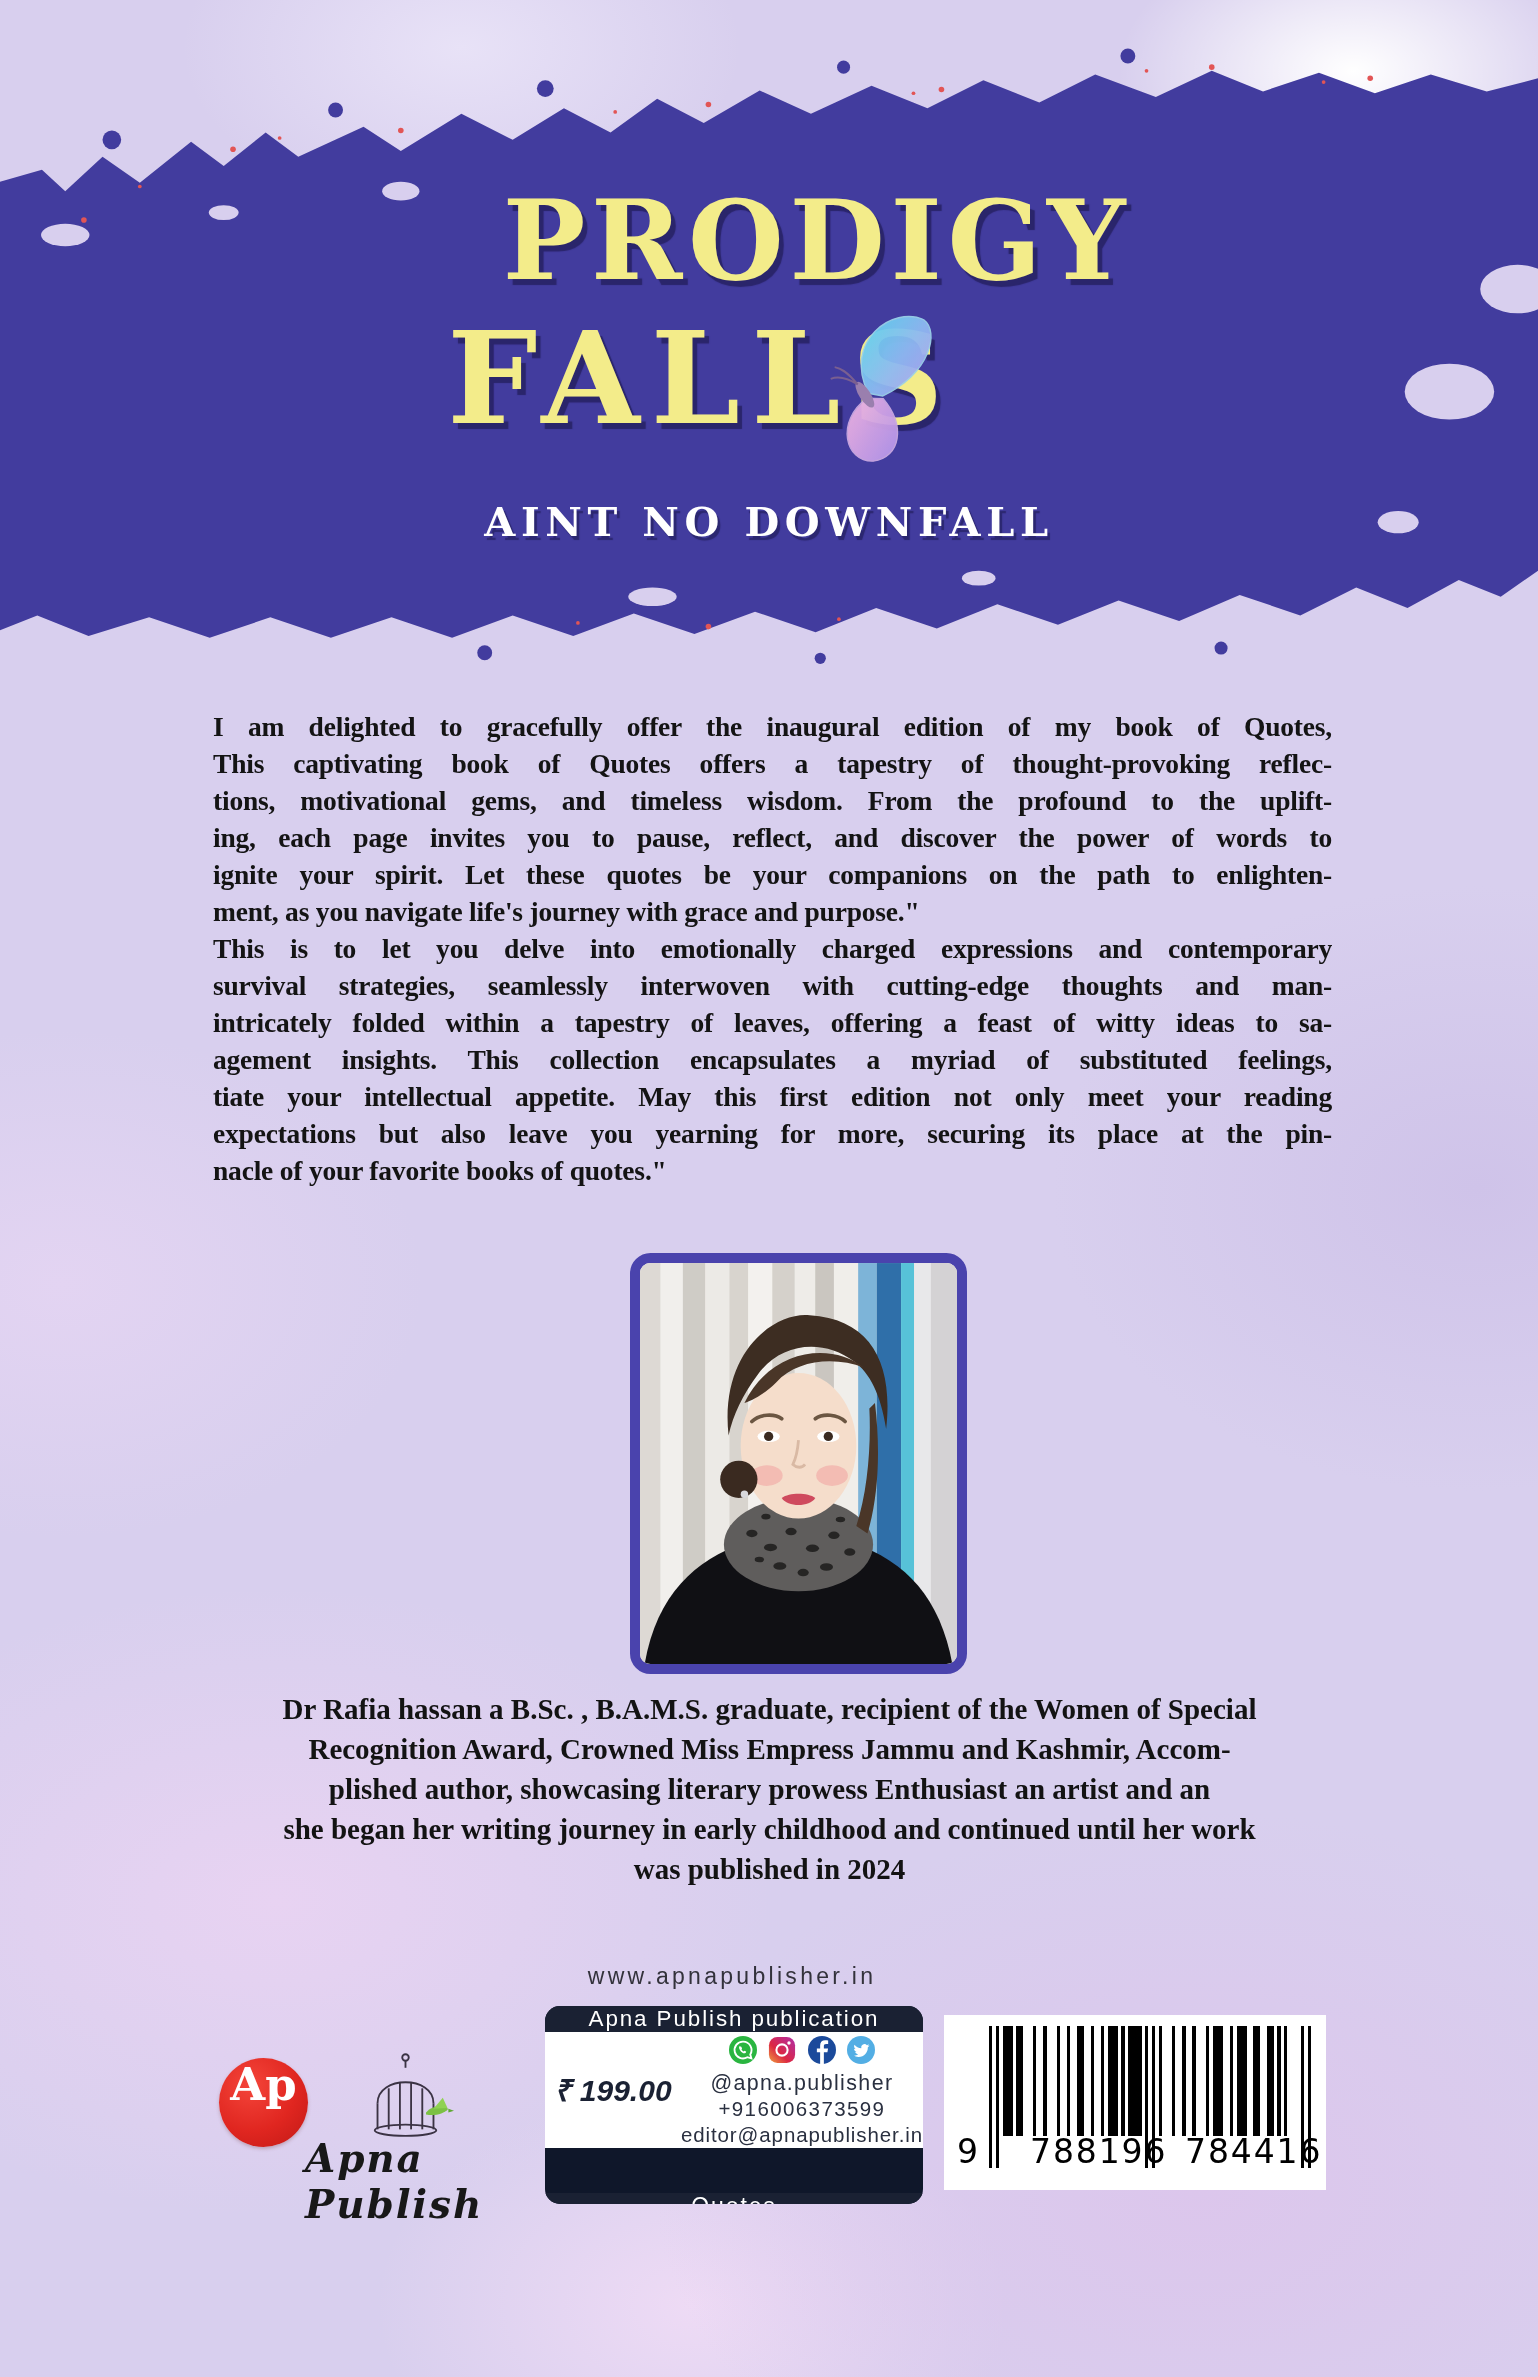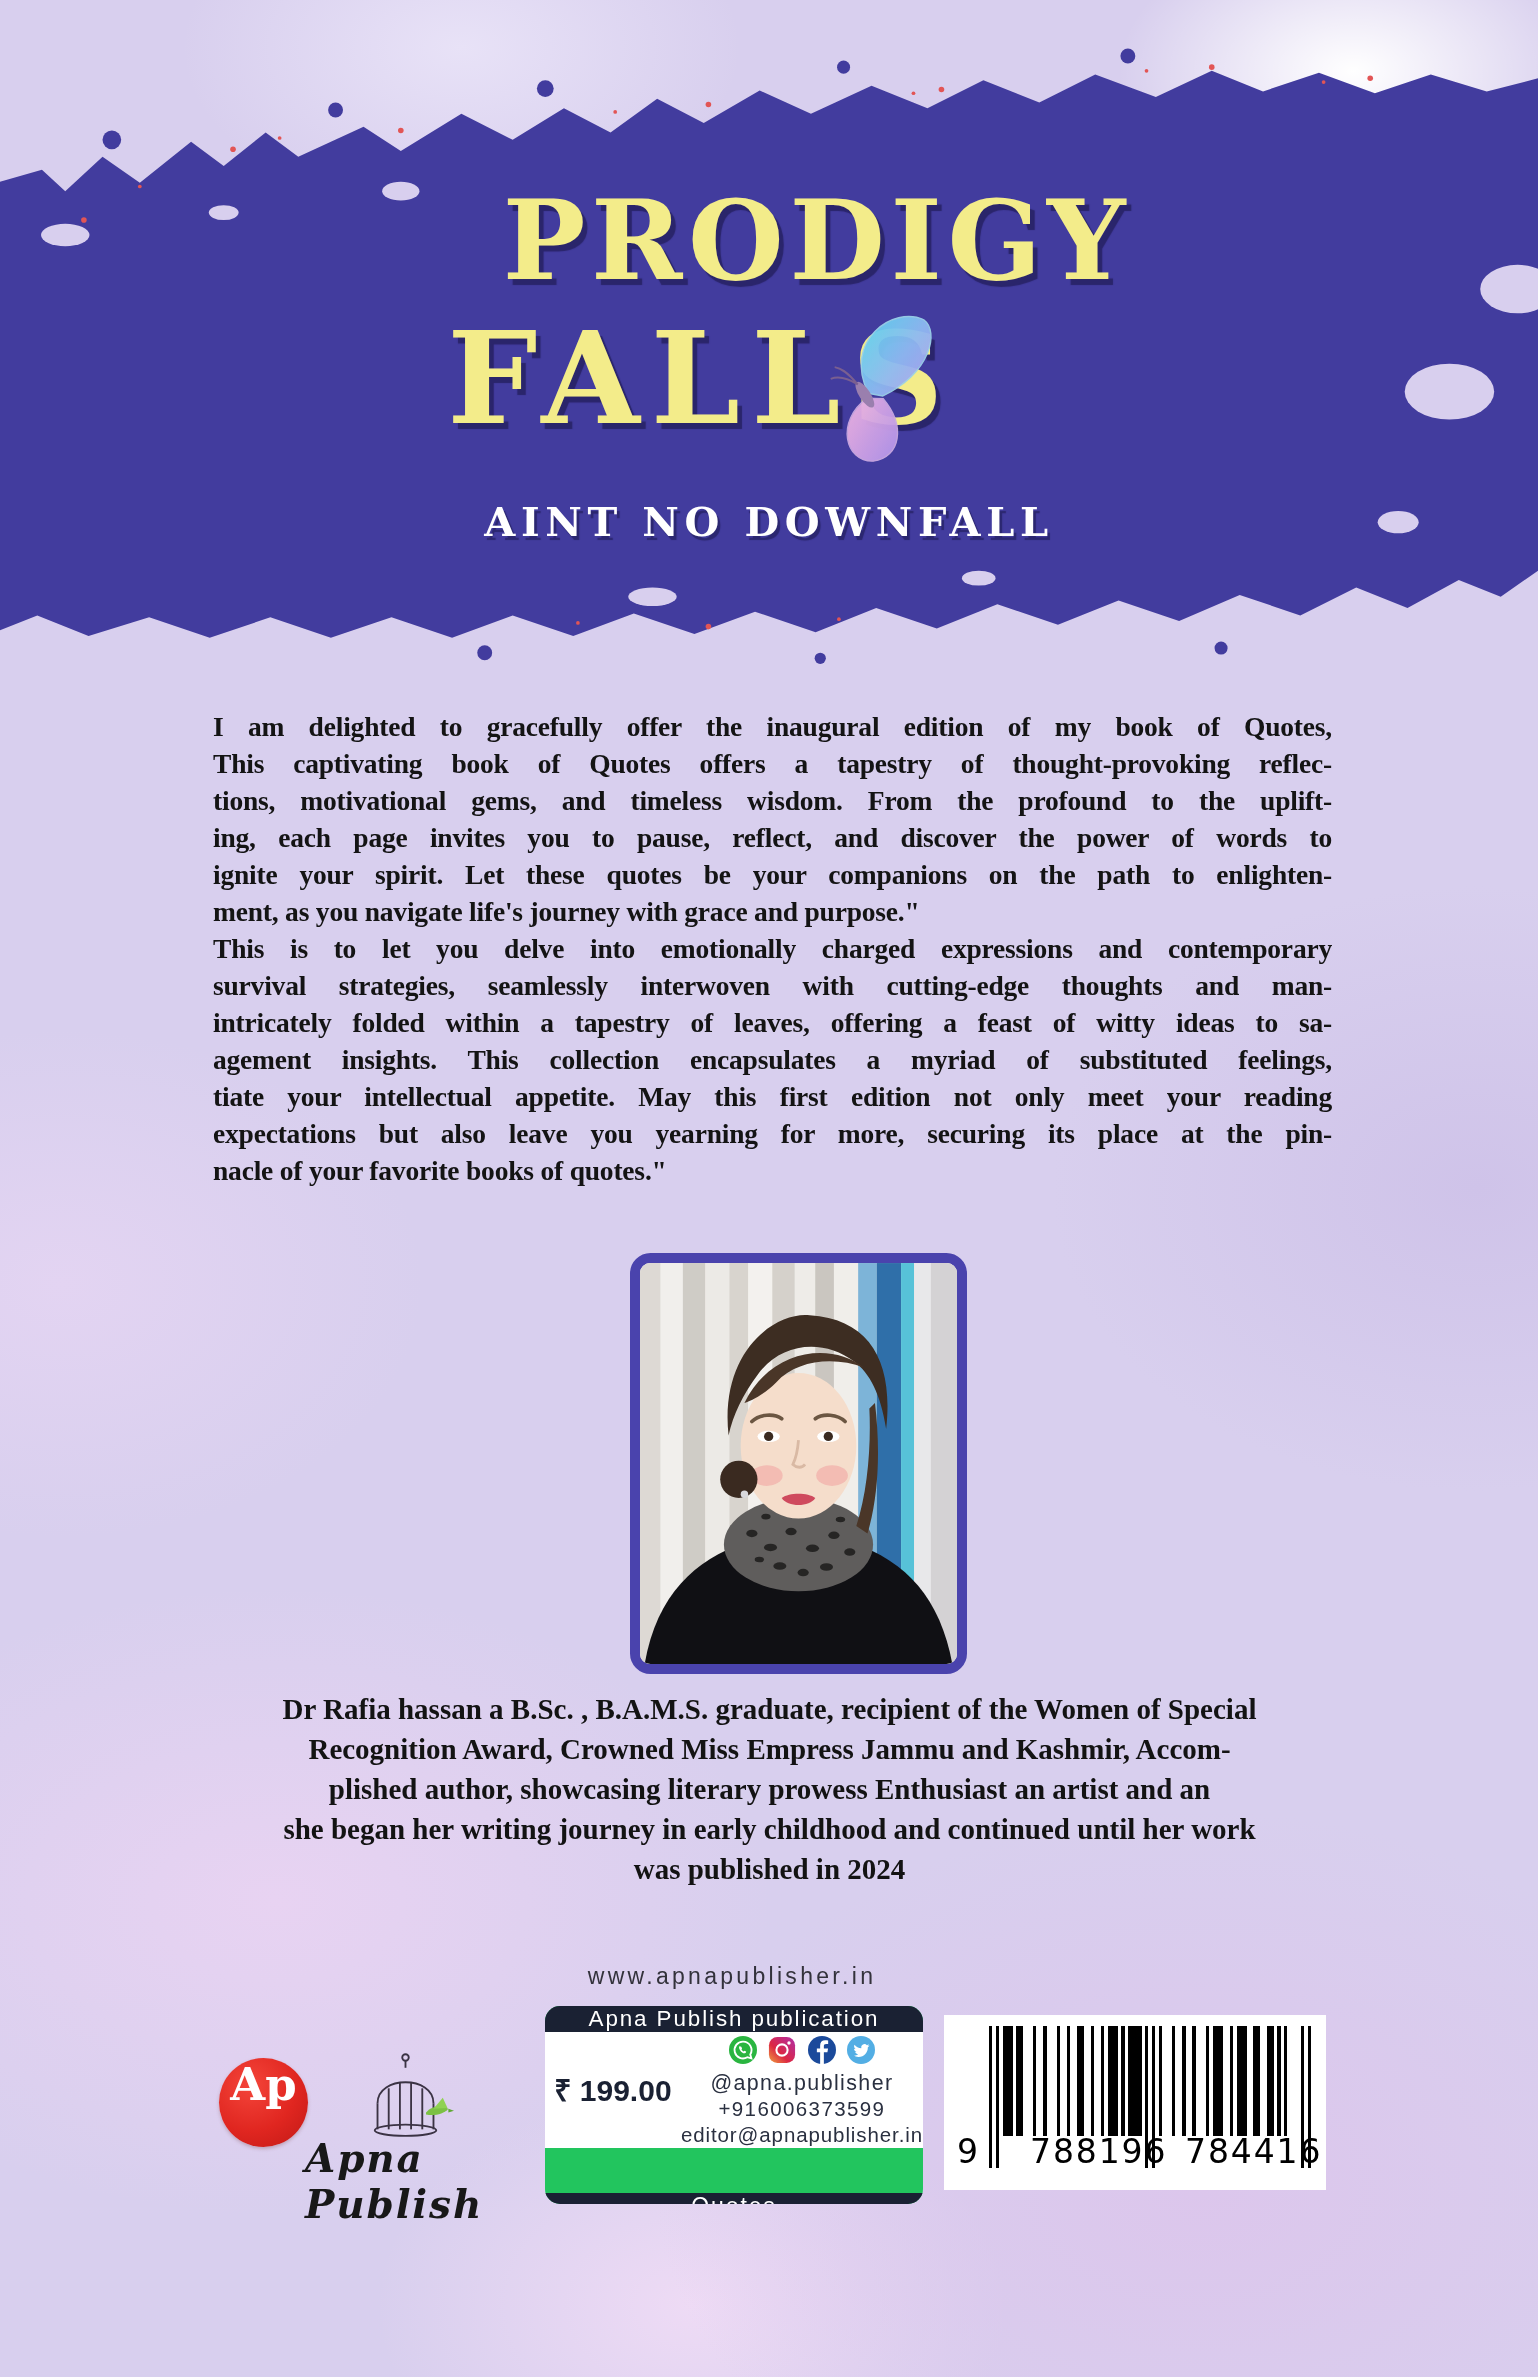--- a/index.html
+++ b/index.html
@@ -53,27 +53,27 @@
        background:radial-gradient(circle at 35% 30%, #f4453a 0%, #e02620 55%, #c01916 100%);
        display:flex;align-items:flex-start;justify-content:center;
        box-shadow:0 1.9px 3.7px rgba(120,60,60,.3);}
   .logo-circle span{font-family:"DejaVu Serif",serif;font-weight:bold;font-size:45px;color:#fff;}
   .cage{position:absolute;left:138px;top:1.9px;width:97px;height:97px;}
   .logo-name{position:absolute;left:86px;top:86px;width:280px;
        font-family:"DejaVu Serif",serif;font-style:italic;font-weight:bold;
        font-size:39px;color:#181818;letter-spacing:1.9px;}
   
   .pub-card{position:absolute;left:545px;top:2006px;width:378px;height:198px;z-index:2;
-       background:#22c55e;border-radius:15px;overflow:hidden;display:flex;flex-direction:column;
+       background:#0f172a;border-radius:15px;overflow:hidden;display:flex;flex-direction:column;
        font-family:"Liberation Sans",sans-serif;}
   .pub-header{height:44px;background:#1a2133;color:#fff;display:flex;align-items:center;
        justify-content:center;font-size:22.4px;letter-spacing:1.9px;}
   .pub-mid{flex:1;display:flex;background:#fff;}
   .price{width:140px;display:flex;align-items:center;justify-content:center;
-       font-weight:bold;font-size:30px;color:#1a2133;}
+       font-weight:bold;font-size:30px;color:#1a2133;font-style:italic;}
   .contact{flex:1;display:flex;flex-direction:column;align-items:center;padding-top:4px;}
   .icons{display:flex;gap:11.2px;margin-bottom:5.6px;}
   .icons svg{width:28px;height:28px;display:block;}
   .handle{font-size:21.4px;color:#2a3040;letter-spacing:1.4px;line-height:1.25;}
   .phone{font-size:20.5px;color:#2a3040;letter-spacing:1.4px;line-height:1.25;}
   .email{font-size:20.5px;color:#2a3040;letter-spacing:0.9px;line-height:1.25;}
   .pub-footer{height:40px;background:#1a2133;color:#fff;display:flex;align-items:center;
        justify-content:center;font-size:23px;letter-spacing:1.9px;margin-top:45px;}
   
   .barcode{position:absolute;left:944px;top:2015px;width:382px;height:175px;background:#fff;z-index:2;}

